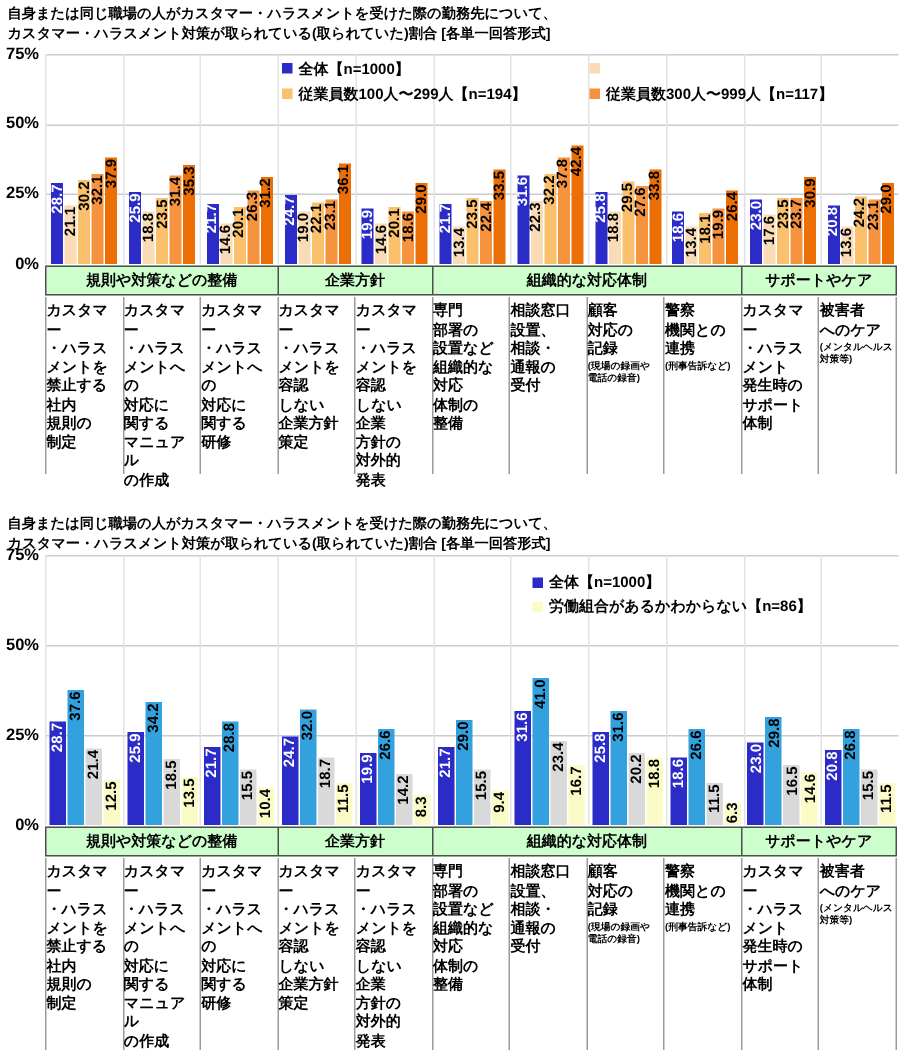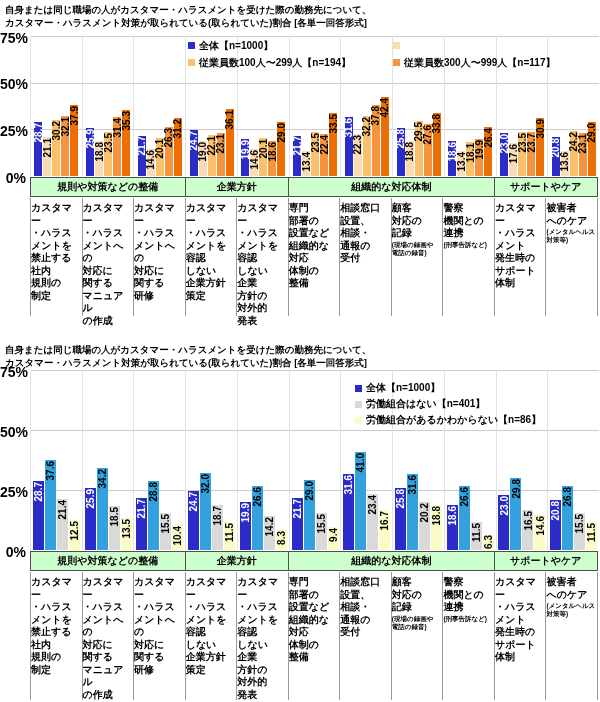--- a/index.html
+++ b/index.html
@@ -8,21 +8,21 @@
   .chart{position:absolute;left:0;width:600px;}
   .title{position:absolute;left:5px;top:3px;font-size:9.5px;font-weight:bold;line-height:13px;}
   .plot{position:absolute;border-left:1px solid #E2E2E2;}
   .gridline{position:absolute;left:0;right:0;height:1px;background:#CCCCCC;}
   .items{position:absolute;left:0;top:0;right:0;bottom:0;display:flex;}
   .item-cell{flex:1 1 0;position:relative;border-right:1px solid #E2E2E2;box-sizing:border-box;}
   .bars{position:absolute;left:0;right:0;top:0;bottom:0;display:flex;align-items:flex-end;justify-content:center;gap:1px;}
   .bar{flex:0 0 auto;}
   .blabel{position:absolute;writing-mode:vertical-rl;transform:rotate(180deg);
           font-size:10px;font-weight:bold;white-space:nowrap;line-height:11px;}
-  .ytick{position:absolute;width:26px;text-align:right;font-size:14px;font-weight:bold;}
+  .ytick{position:absolute;width:26px;text-align:right;font-size:11px;font-weight:bold;}
   .legend{position:absolute;display:grid;row-gap:0;}
   .legend-item{display:flex;align-items:center;font-size:10px;font-weight:bold;white-space:nowrap;}
   .swatch{width:7px;height:7px;margin-right:4px;flex:none;display:inline-block;}
   .group-row{position:absolute;left:30px;width:568px;height:20px;display:flex;
              background:#CCFFCC;border:1px solid #4F4F4F;box-sizing:border-box;}
   .group-cell{border-left:1px solid #4F4F4F;box-sizing:border-box;display:flex;align-items:center;
               justify-content:center;font-size:10px;font-weight:bold;}
   .group-cell:first-child{border-left:none;}
   .cat-row{position:absolute;left:30px;width:568px;display:flex;
            border-left:1px solid #9A9A9A;border-right:1px solid #9A9A9A;box-sizing:border-box;}
@@ -463,24 +463,20 @@
           <span class="blabel" style="color: rgb(0, 0, 0); top: 153.4px; left: 38px;">11.5</span>
         </div>
       </div>
     </div>
   <div class="legend" style="left: 355px; top: 40px; grid-template-columns: auto; grid-auto-rows: 16px;">
       <div class="legend-item">
         <span class="swatch" style="background: rgb(43, 43, 200);"></span>
         <span>全体【n=1000】</span>
       </div>
       <div class="legend-item">
-        <span class="swatch" style="background: rgb(217, 217, 217);"></span>
-        <span>労働組合はない【n=401】</span>
-      </div>
-      <div class="legend-item">
         <span class="swatch" style="background: rgb(251, 251, 200);"></span>
         <span>労働組合があるかわからない【n=86】</span>
       </div>
     </div>
   <div class="group-row" style="top: 211px;">
       <div class="group-cell" style="flex-grow: 3; flex-basis: 0px;">規則や対策などの整備</div>
       <div class="group-cell" style="flex-grow: 2; flex-basis: 0px;">企業方針</div>
       <div class="group-cell" style="flex-grow: 4; flex-basis: 0px;">組織的な対応体制</div>
       <div class="group-cell" style="flex-grow: 2; flex-basis: 0px;">サポートやケア</div>
     </div>

